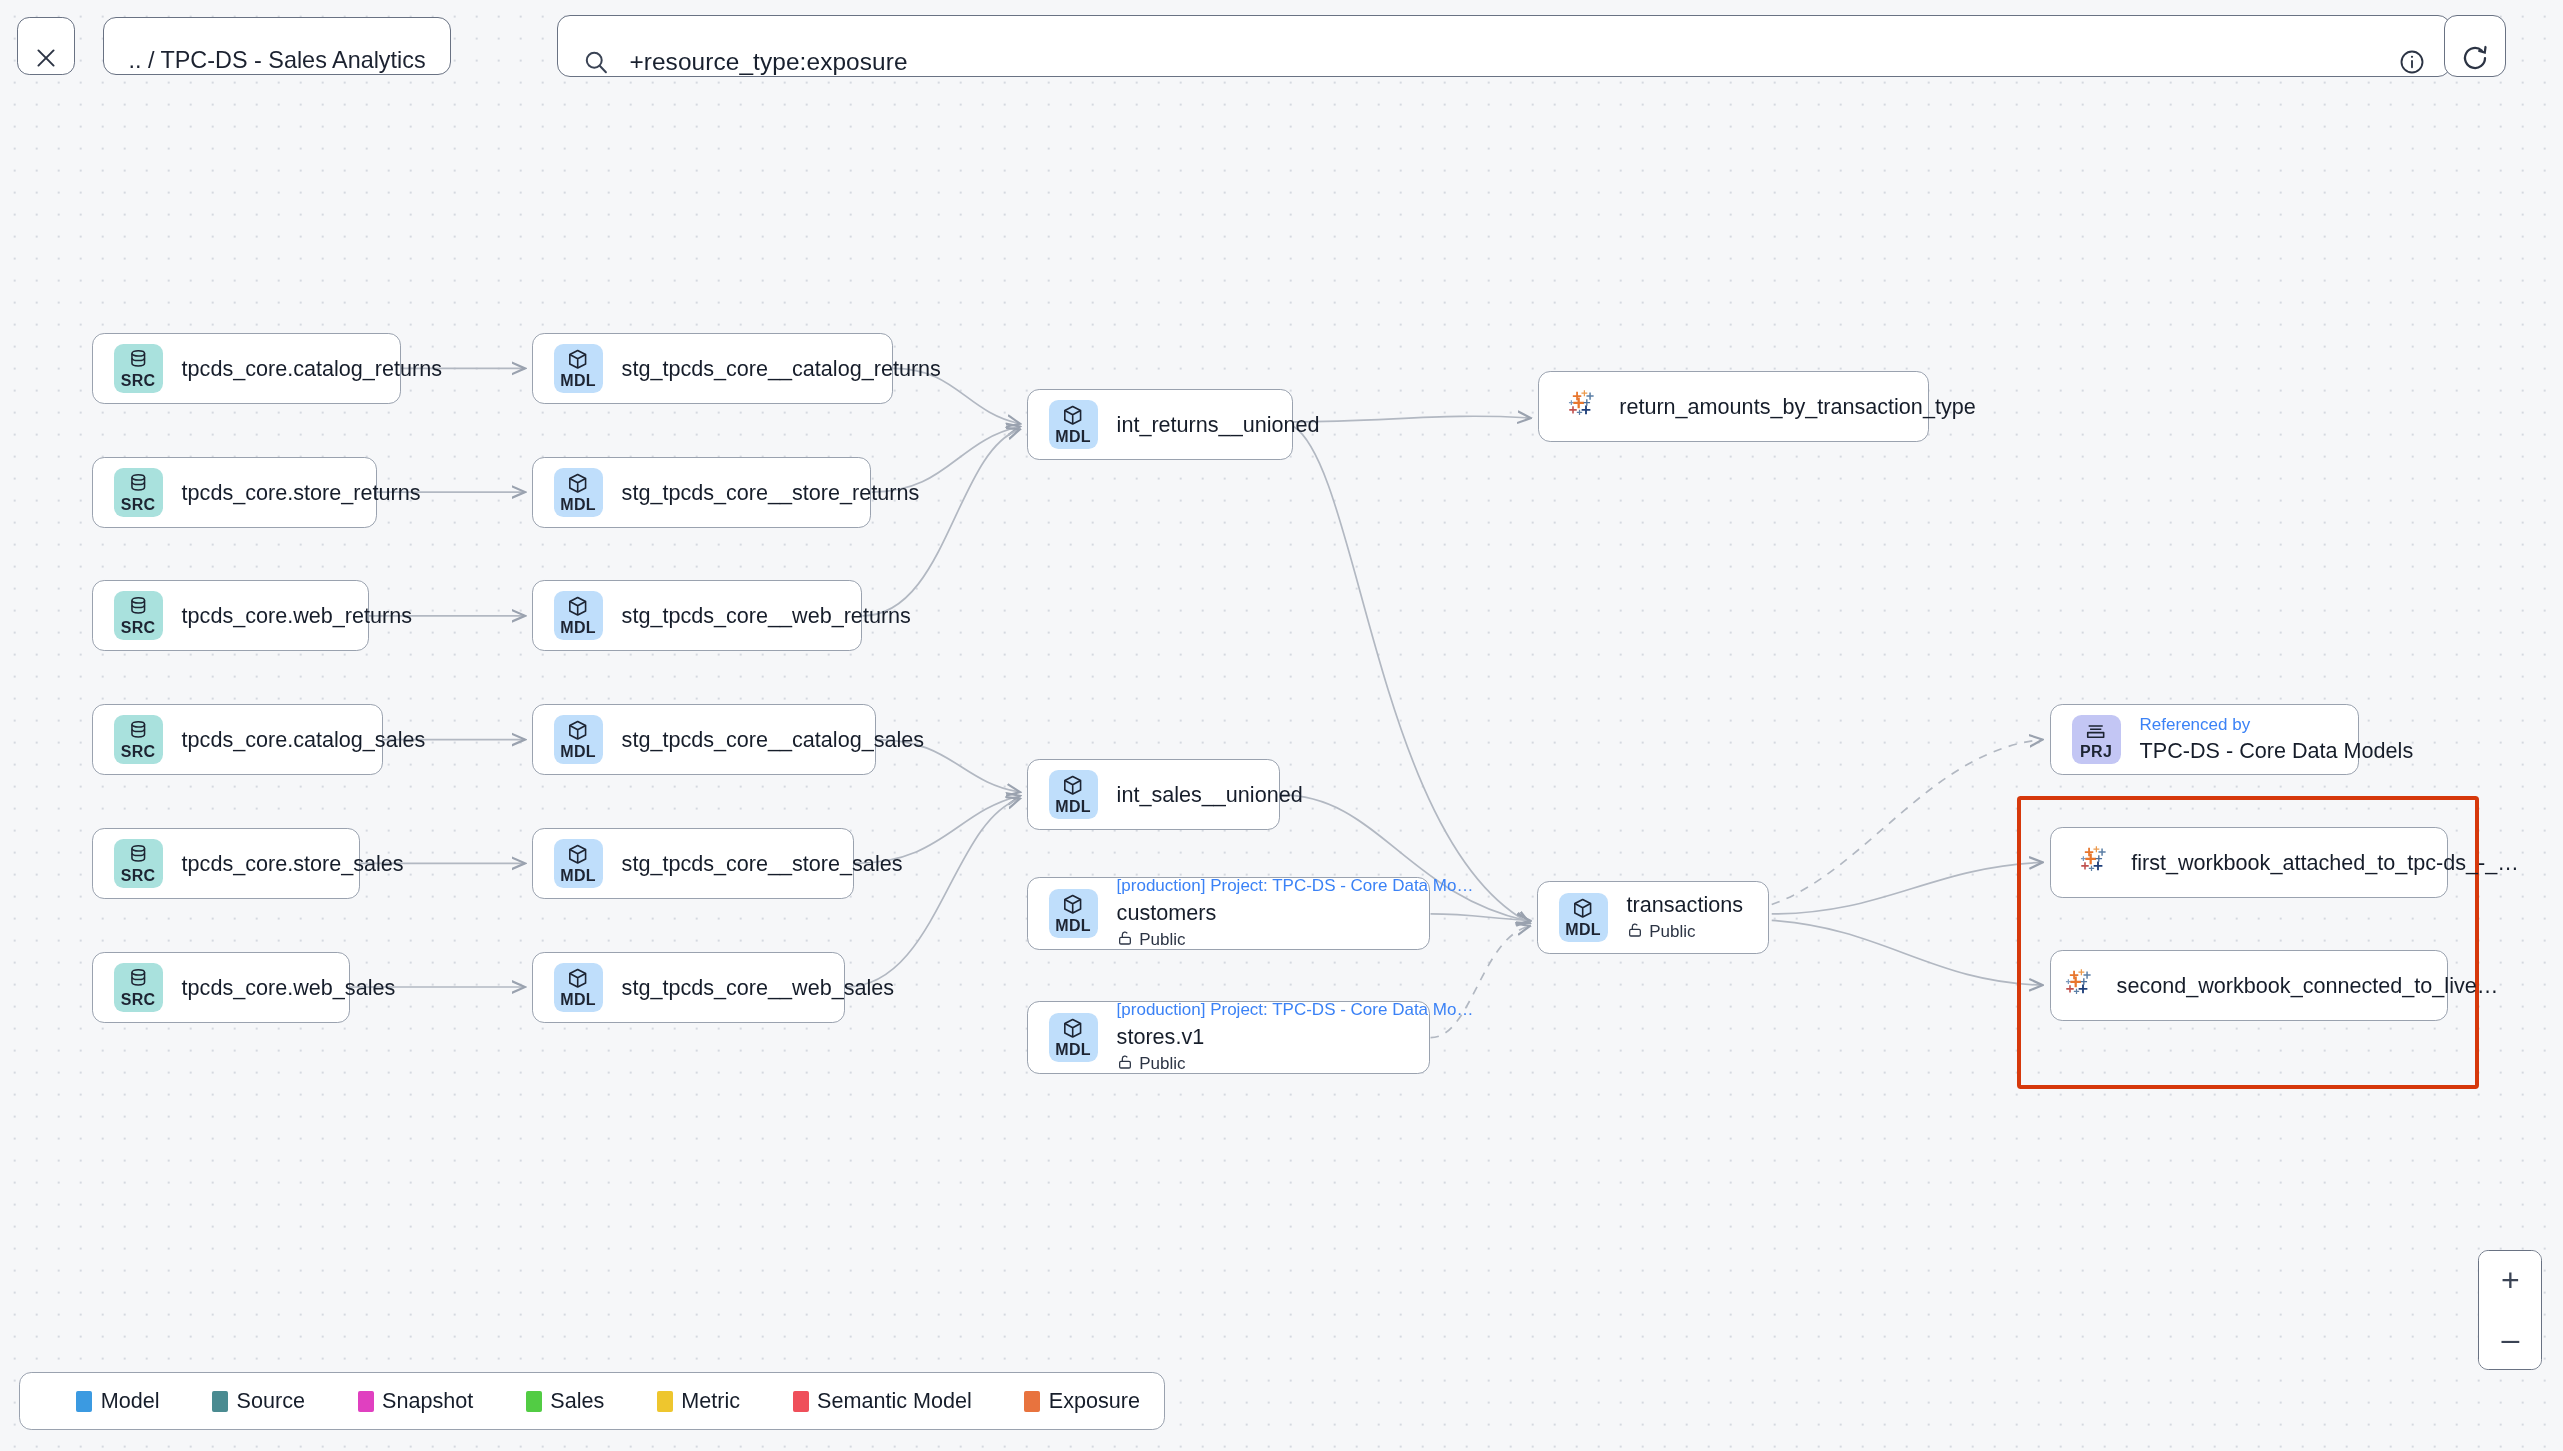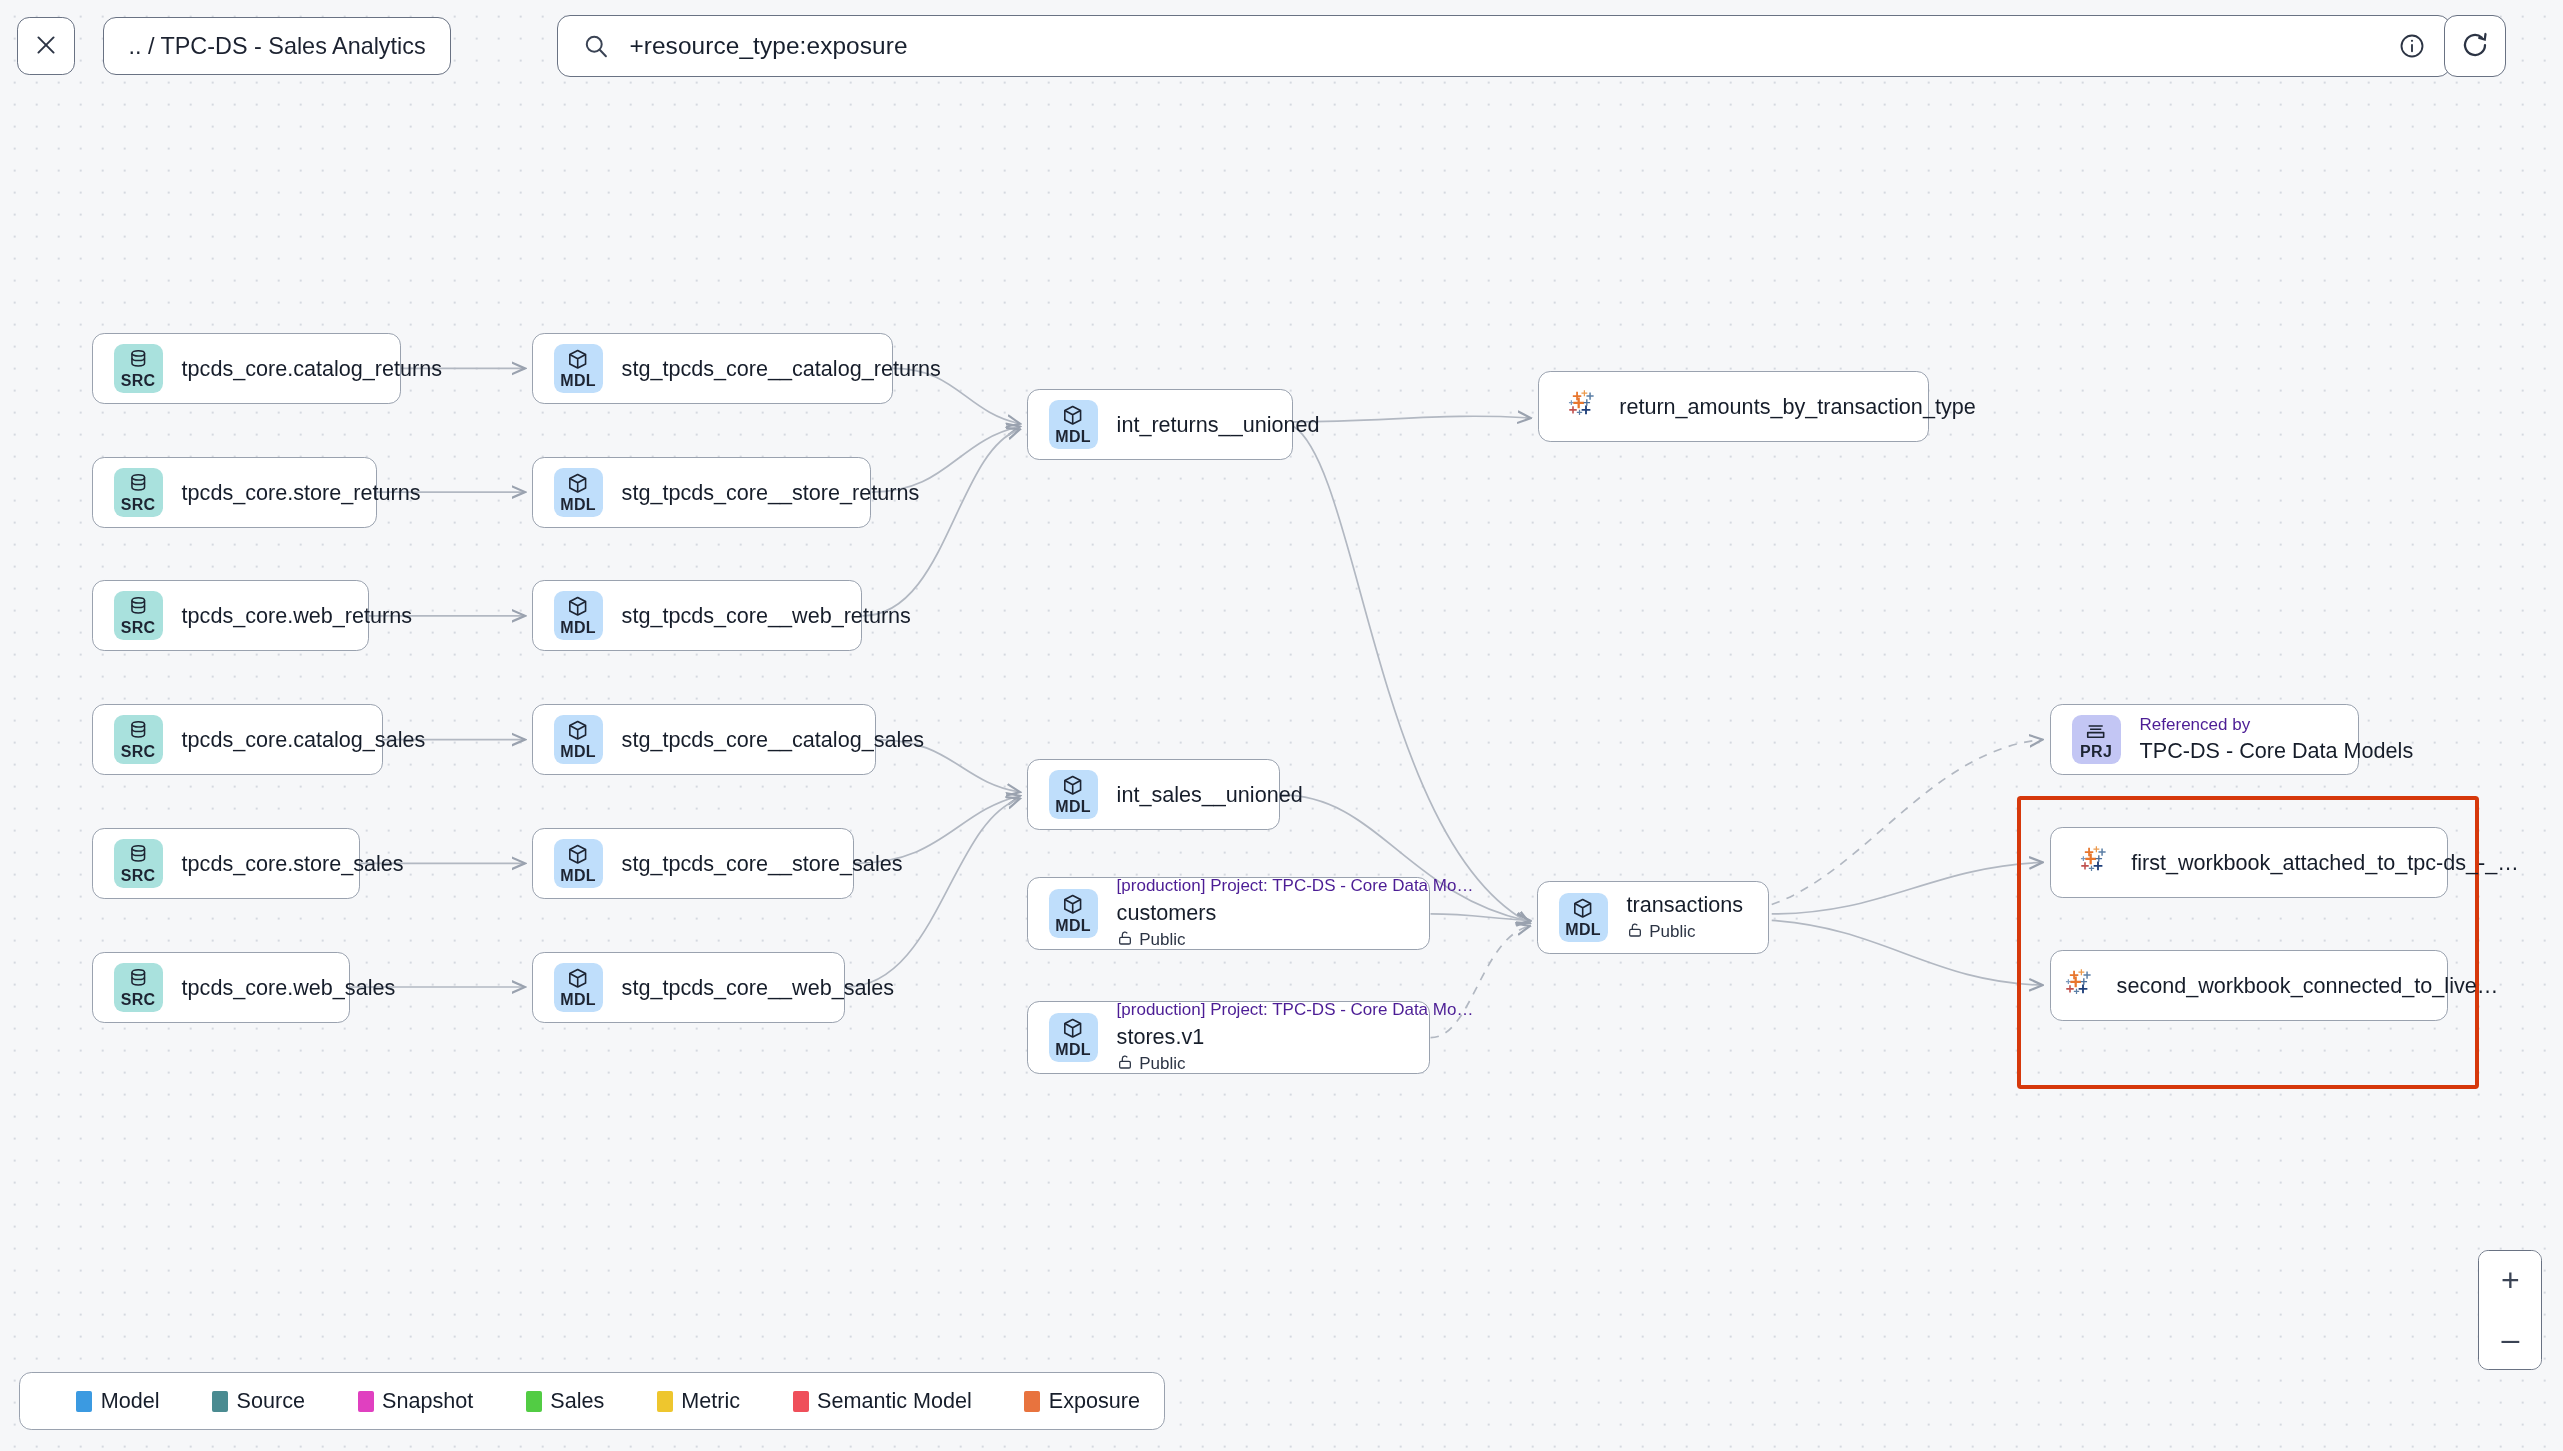--- a/index.html
+++ b/index.html
@@ -24,21 +24,21 @@
     width: 2563px; height: 111px;
     z-index: 40;
     pointer-events: none;
   }
   #header > * { pointer-events: auto; }
   .hdr-btn {
     position: absolute;
     background: #ffffff;
     border: 1.5px solid #697283;
     border-radius: 12.2px;
-    display: flex; align-items: center; justify-content: center;
+    display: flex; align-items: flex-end; justify-content: center;
     cursor: pointer;
   }
   #close-btn { left: 17px; top: 17px; width: 58px; height: 58px; }
   #breadcrumb-btn {
     left: 103px; top: 17px; height: 58px;
     padding: 0 24.4px;
     font-size: 23.4px; color: #1c2230;
     border-radius: 13px;
     white-space: nowrap;
   }
@@ -79,21 +79,21 @@
   }
   .badge.src { background: #a9e1dd; }
   .badge.mdl { background: #bfdefb; }
   .badge.prj { background: #c3c6f4; }
   .badge .bt { font-size: 16px; font-weight: 600; color: #1d2432; margin-top: 2.8px; letter-spacing: 0.3px;}
   .badge svg { display: block; }
 
   .node .tableau-ico { flex:0 0 auto; width:39px; height:39px; margin-right: 20.6px; }
   .node .txt { display: flex; flex-direction: column; gap: 3.7px; min-width: 0; }
   .node .title { font-size: 21.6px; color: #161d2a; white-space: nowrap; }
-  .node .sub-top { font-size: 17px; color: #4c1d95; white-space: nowrap; }
+  .node .sub-top { font-size: 17px; color: #3b82f6; white-space: nowrap; }
   .node .priv { font-size: 17px; color: #2c3444; display: flex; align-items: center; gap: 6.6px; }
 
   
   #highlight-box {
     position: absolute;
     left: 2017px; top: 796px; width: 462px; height: 293px;
     border: 4.7px solid #d6380b;
     border-radius: 3.7px;
     z-index: 9;
     pointer-events: none;

